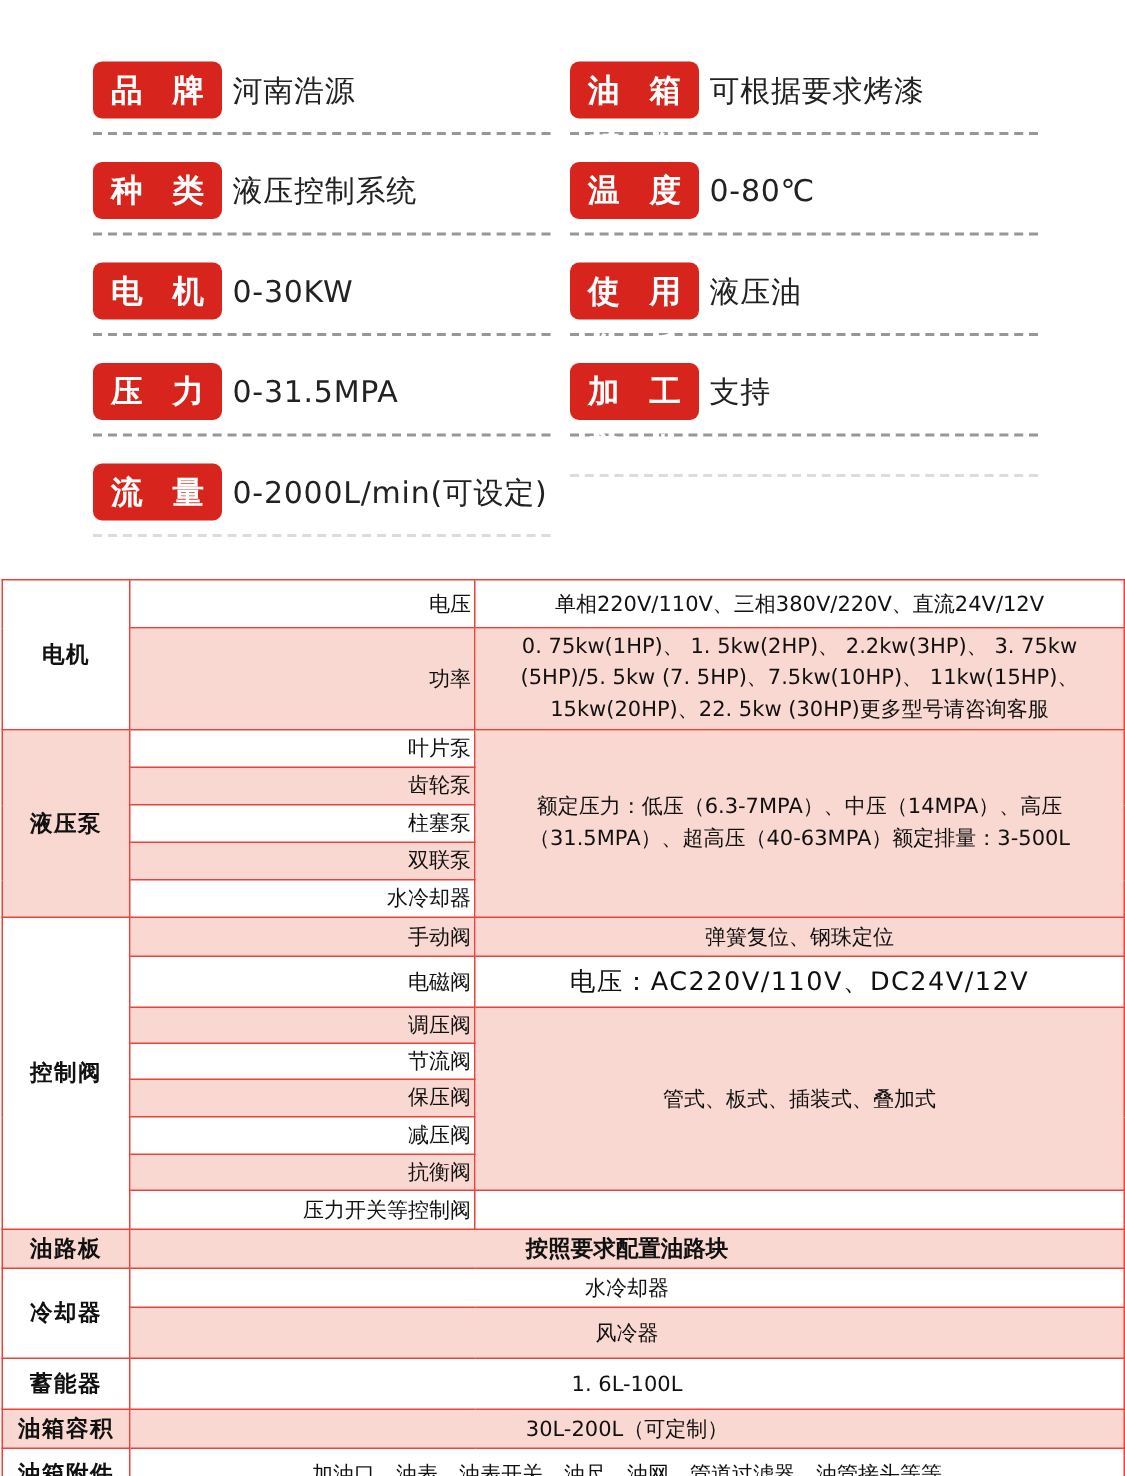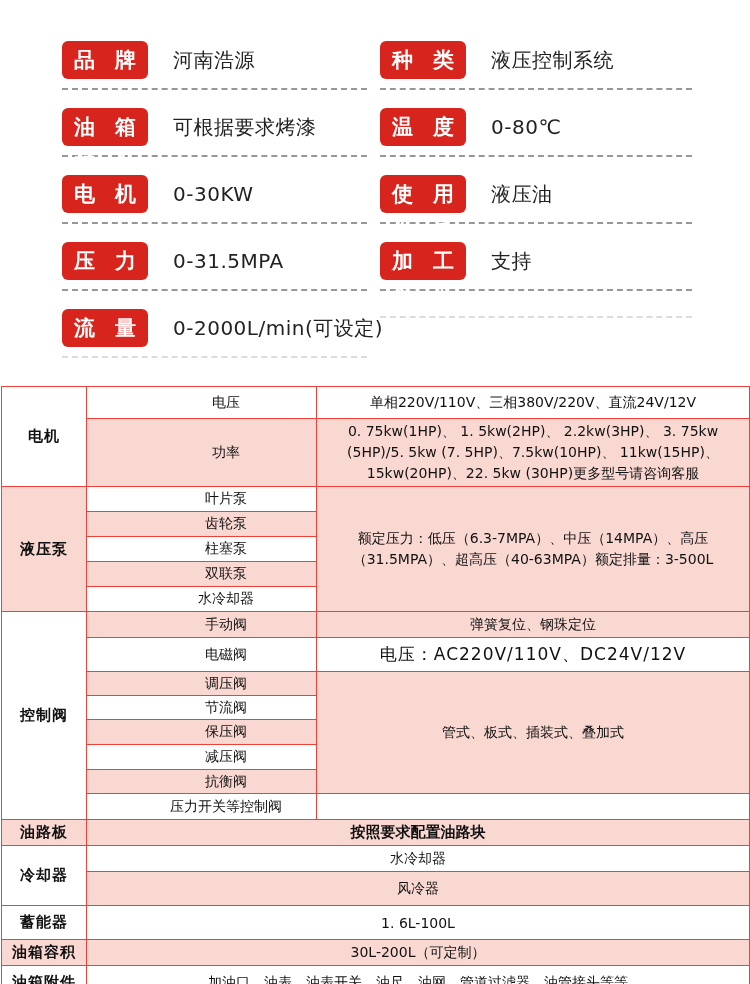--- a/index.html
+++ b/index.html
@@ -24,21 +24,21 @@
     display:inline-block;
     width:86px;height:38px;line-height:38px;
     background:var(--badge-red);
     color:#fff;font-size:21px;font-weight:bold;
     border-radius:6px;
     padding:0 12px;
     text-align:justify;text-align-last:justify;
     flex:0 0 auto;
   }
   .spec-value{
-    margin-left:25px;
+    margin-left:7px;
     font-size:20px;
     color:#222;
     white-space:nowrap;
     letter-spacing:0.5px;
   }
   .dash{
     margin-top:8px;
     border-top:2px dashed #979797;
     width:96%;
   }
@@ -54,21 +54,21 @@
   td{
     border:1.5px solid var(--border-red);
     font-size:14px;
     text-align:center;
     vertical-align:middle;
     color:#111;
     padding:1px 2px;
     overflow:hidden;
   }
   td.cat{font-weight:bold;font-size:15px;letter-spacing:1px;}
-  td.sub{padding-left:51px;}
+  td.sub{padding-left:51px;text-align:right;}
   td.pink{background:var(--pink);}
   td.wrap{padding:2px 10px;line-height:1.5;}
   td.bigval{font-size:17px;letter-spacing:1px;}
   tr.h32{height:32px;} tr.h63{height:63px;} tr.h25{height:25px;}
   tr.h24{height:24px;} tr.h26{height:26px;} tr.h27{height:34px;}
 </style>
 </head>
 <body>
 
 <div class="spec-grid">
@@ -76,30 +76,30 @@
   <div class="spec-item">
     <div class="spec-line">
       <span class="badge">品牌</span>
       <span class="spec-value">河南浩源</span>
     </div>
     <div class="dash"></div>
   </div>
 
   <div class="spec-item">
     <div class="spec-line">
+      <span class="badge">油箱颜色</span>
+      <span class="spec-value">可根据要求烤漆</span>
+    </div>
+    <div class="dash"></div>
+  </div>
+
+  <div class="spec-item">
+    <div class="spec-line">
       <span class="badge">种类</span>
       <span class="spec-value">液压控制系统</span>
-    </div>
-    <div class="dash"></div>
-  </div>
-
-  <div class="spec-item">
-    <div class="spec-line">
-      <span class="badge">油箱颜色</span>
-      <span class="spec-value">可根据要求烤漆</span>
     </div>
     <div class="dash"></div>
   </div>
 
   <div class="spec-item">
     <div class="spec-line">
       <span class="badge">温度</span>
       <span class="spec-value">0-80℃</span>
     </div>
     <div class="dash"></div>

